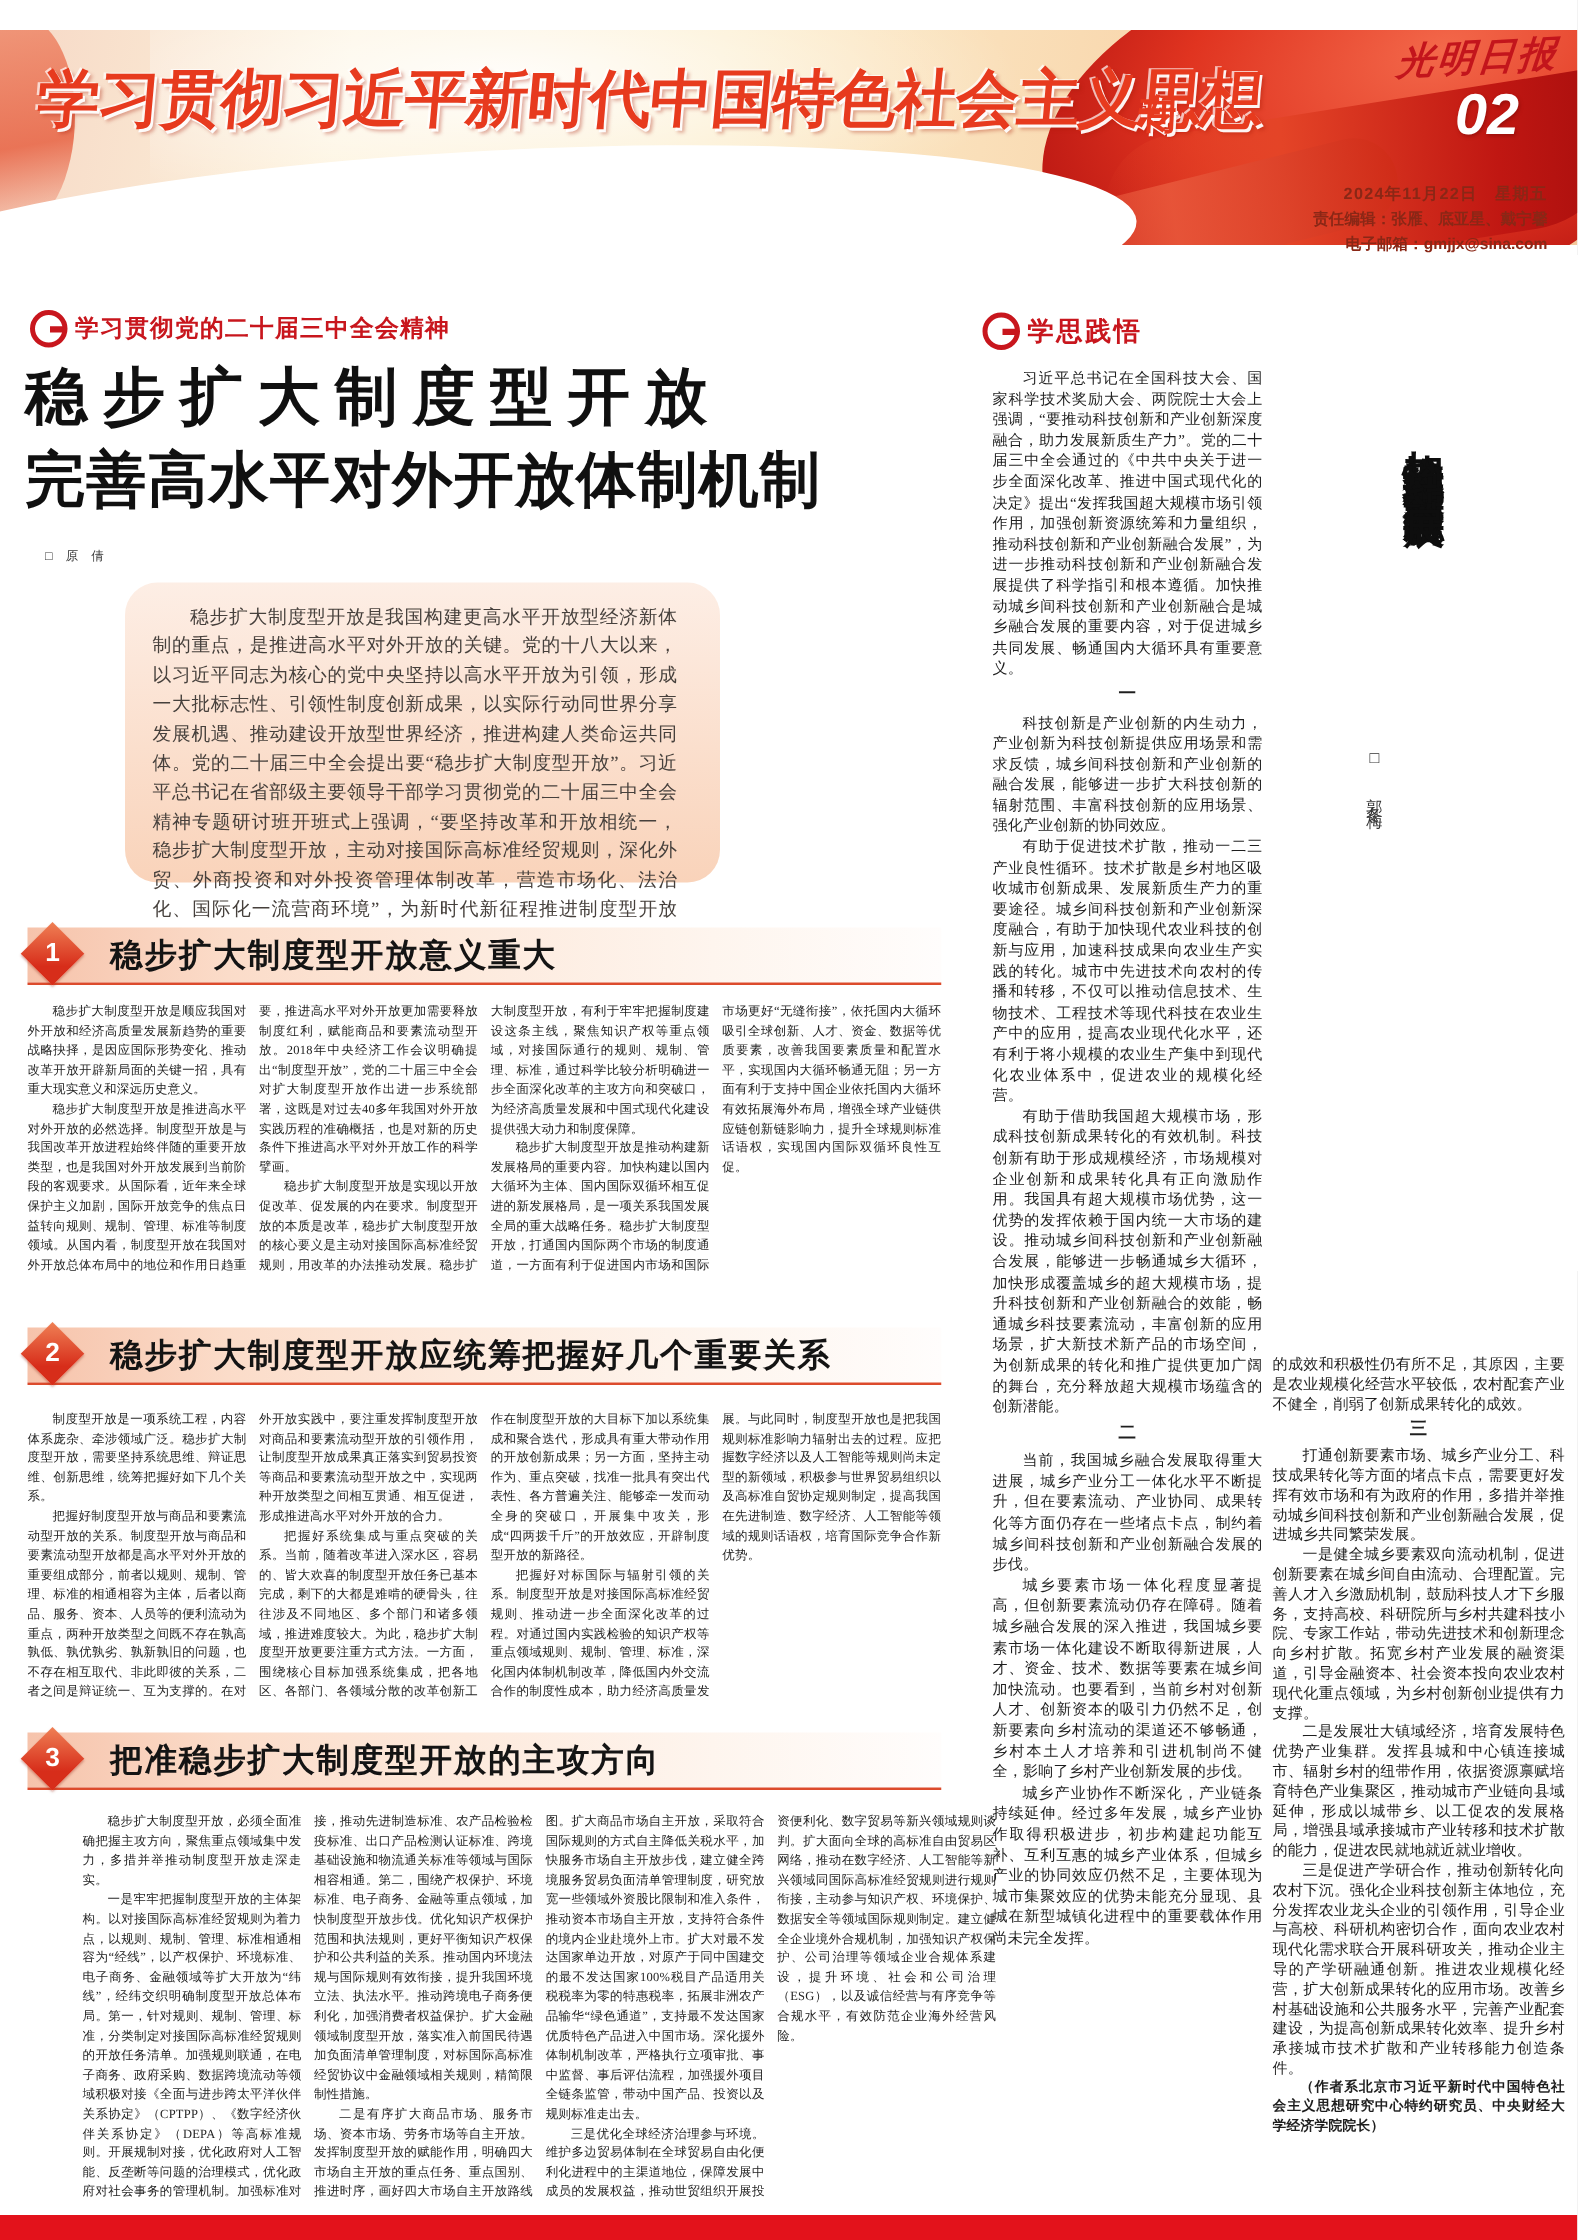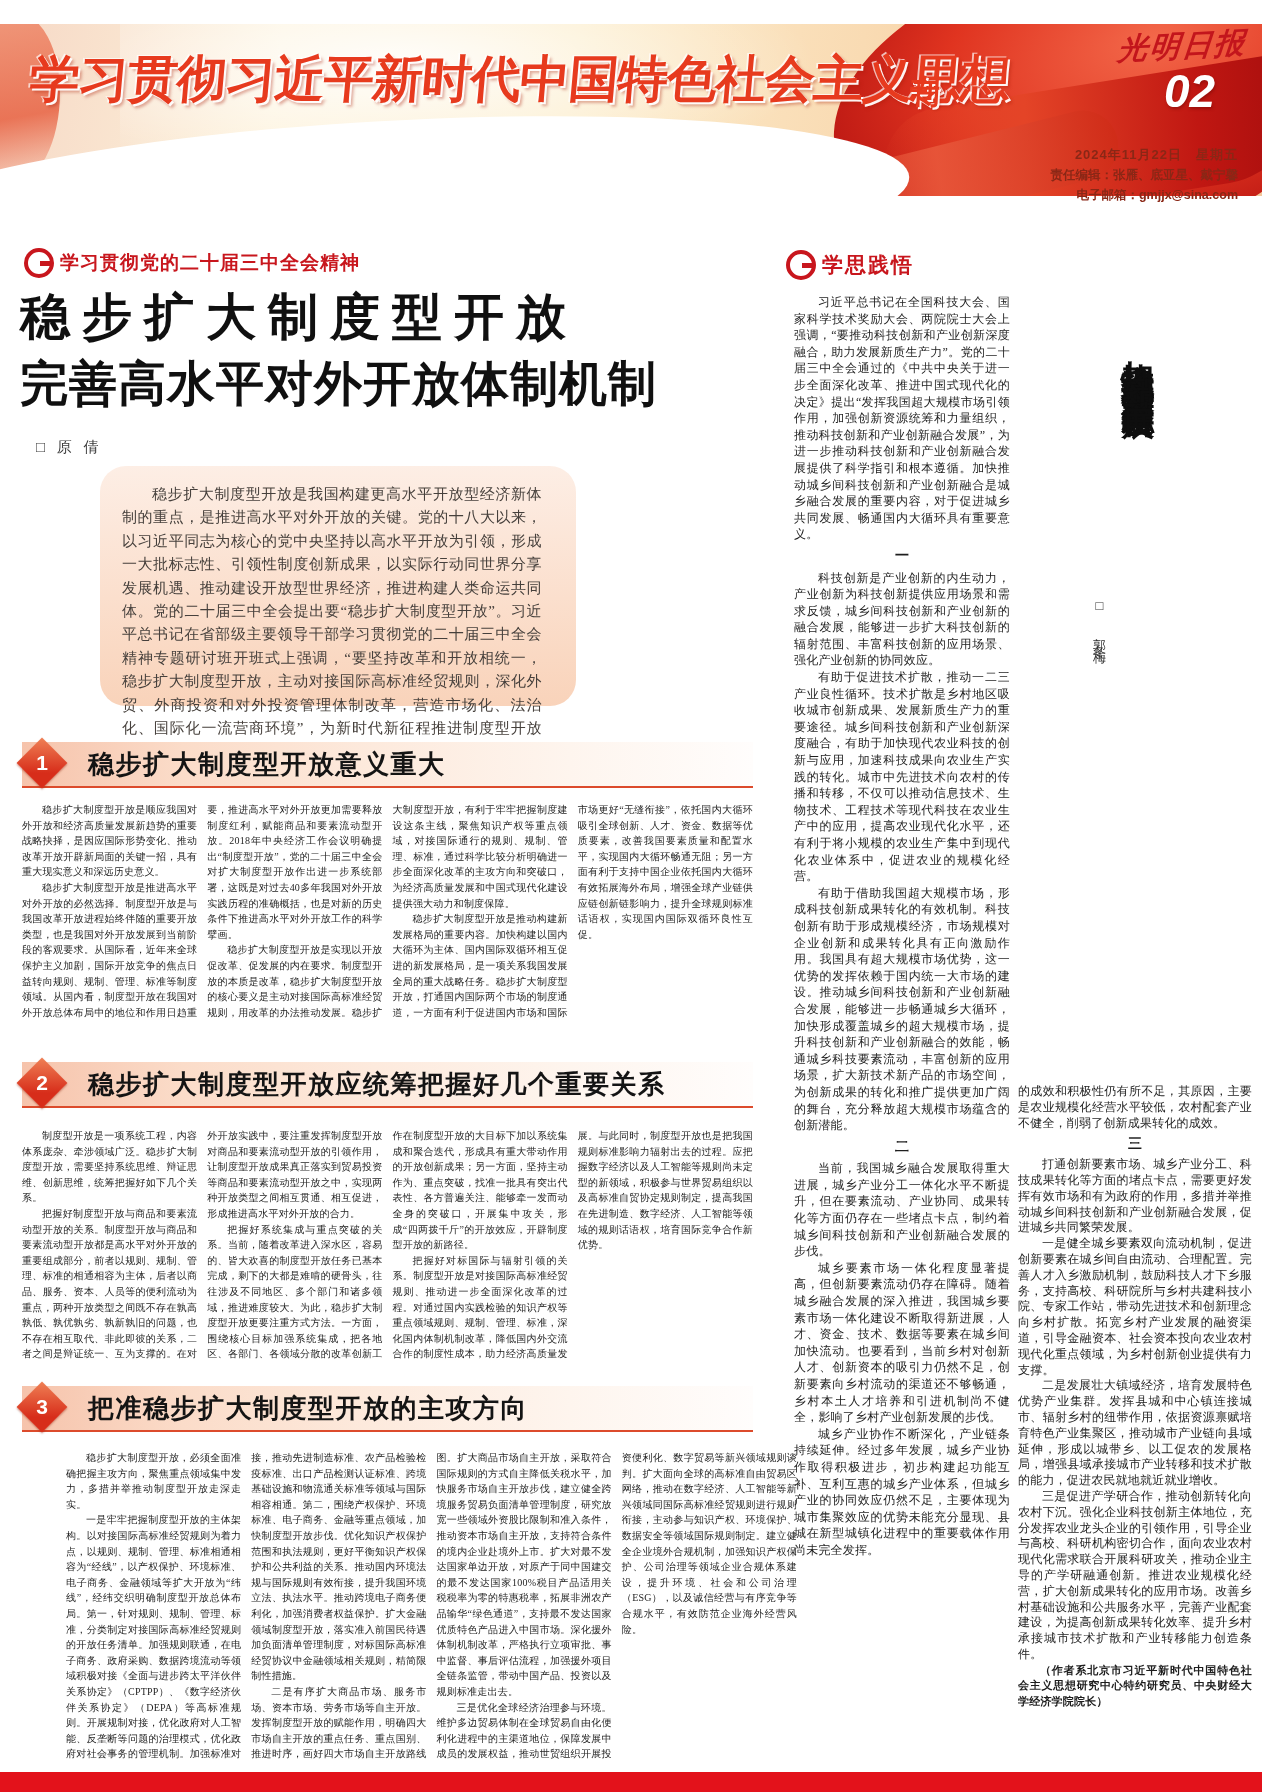--- a/index.html
+++ b/index.html
@@ -53,21 +53,21 @@
   .eyebrow-left{left:24px;top:248px;}
   .eyebrow-left .etext{font-size:19px;letter-spacing:1px;}
   .eyebrow-right{left:786px;top:250px;}
   .eyebrow-right .etext{font-size:21px;letter-spacing:2px;}
 
   
   .l-title1{position:absolute;left:20px;top:284px;font-size:50px;font-weight:900;color:#101010;
     letter-spacing:12px;white-space:nowrap;}
   .l-title2{position:absolute;left:20px;top:352px;font-size:48px;font-weight:900;color:#101010;
     letter-spacing:1px;white-space:nowrap;}
-  .l-author{position:absolute;left:36px;top:438px;font-size:15px;color:#3a3a3a;letter-spacing:4px;}
+  .l-author{position:absolute;left:36px;top:438px;font-size:10px;color:#3a3a3a;letter-spacing:4px;}
   .abstract{position:absolute;left:100px;top:466px;width:476px;height:240px;border-radius:26px;
     background:linear-gradient(180deg,#fdeee5 0%,#fbdfcd 55%,#f9d3ba 100%);
     padding:17px 34px 0 22px;box-sizing:border-box;}
   .abstract .ab-text{font-size:15px;line-height:23.4px;color:#46403c;text-align:justify;text-indent:2em;
     font-weight:500;letter-spacing:.4px;}
 
   
   .secbar{position:absolute;left:22px;width:731px;height:44px;
     background:linear-gradient(90deg,#f6c3ab 0%,#fbdcc9 22%,#fdeadd 48%,#fef5ee 75%,#fffdfc 100%);
     border-bottom:2px solid #dc4b2c;}

